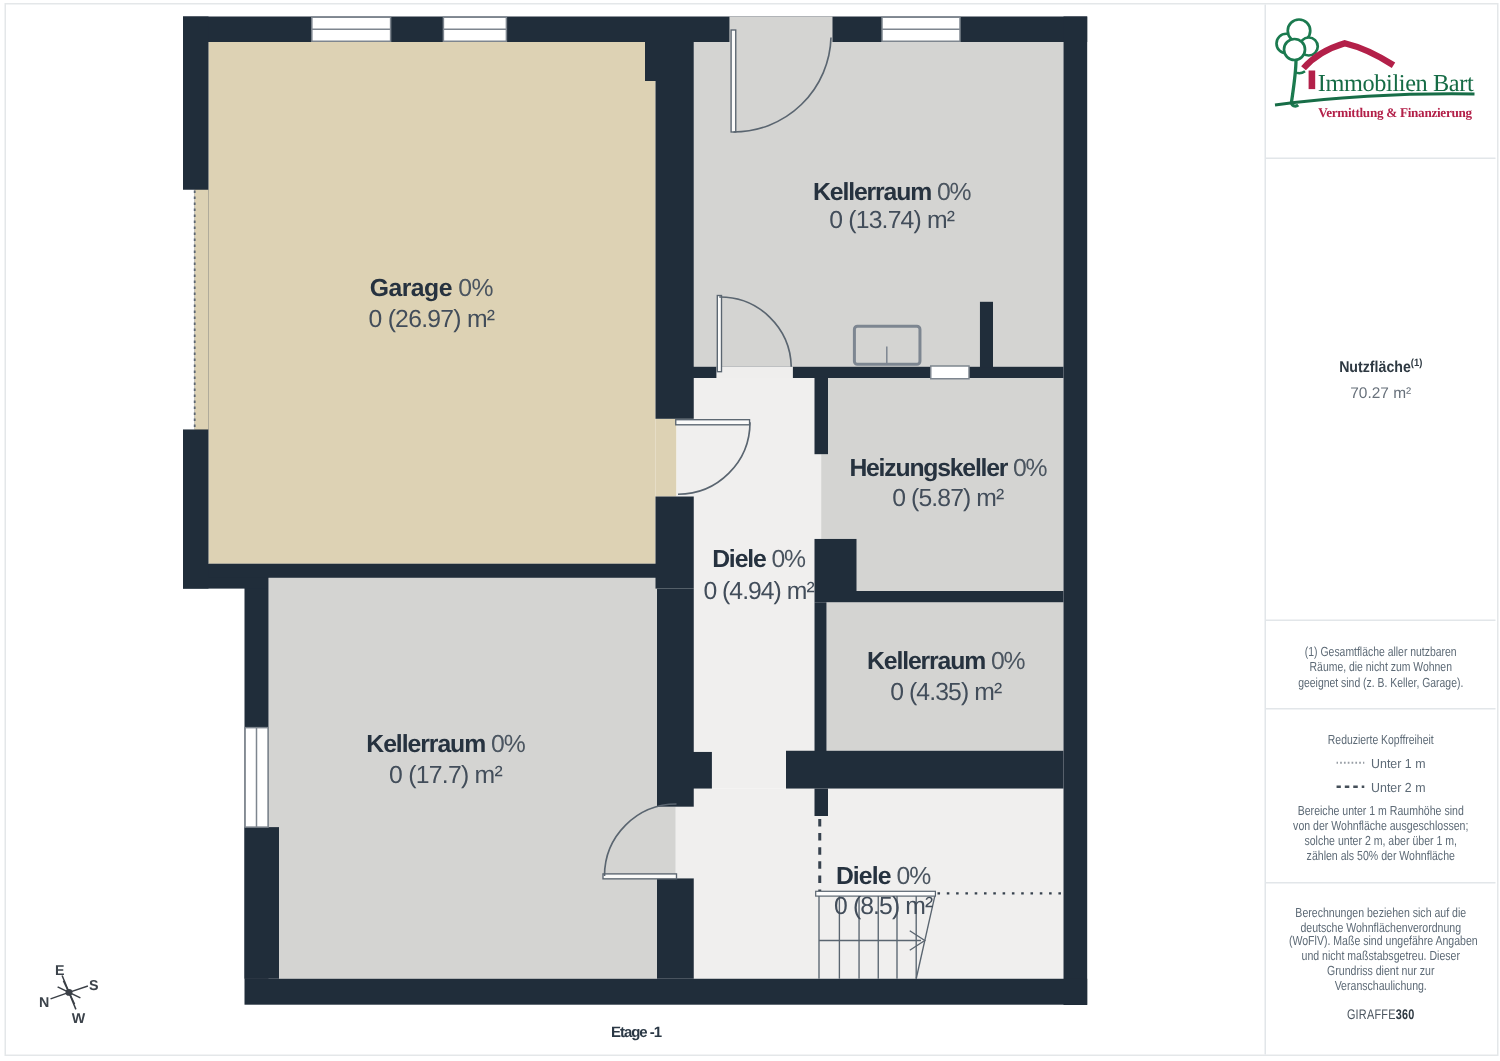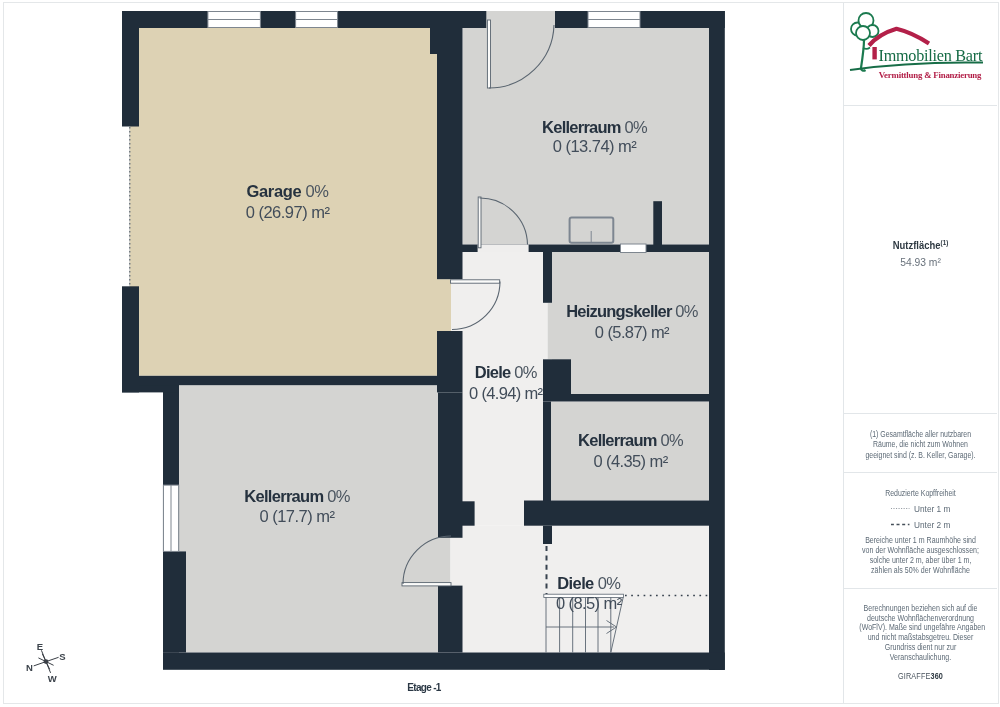--- a/index.html
+++ b/index.html
@@ -164,21 +164,21 @@
       <path d="M18,40 C20,41 23,41 25,39.5" stroke-width="1.6"></path>
     </g>
     <path d="M24,37.5 Q34,26 51.5,20.8 Q67,24.5 84,35.5" fill="none" stroke="#b32049" stroke-width="4.2"></path>
     <rect x="27.4" y="39" width="4.4" height="12.4" fill="#b32049"></rect>
     <text x="33.5" y="52.8" font-family="Liberation Serif, serif" font-size="16.2" letter-spacing="-0.25" fill="#156b45">Immobilien Bart</text>
     <path d="M5,62 C40,57 90,53.8 138,54.6" fill="none" stroke="#176d47" stroke-width="2"></path>
     <text x="85" y="70.3" text-anchor="middle" font-family="Liberation Serif, serif" font-weight="bold" font-size="8.8" letter-spacing="-0.2" fill="#b32049">Vermittlung &amp; Finanzierung</text>
   </svg>
 
   <div class="sb" style="top:239px;font-size:10.5px;color:#2e3942;font-weight:bold;transform:scaleX(0.9);">Nutzfläche<span style="font-size:7px;font-weight:bold;vertical-align:4px;">(1)</span></div>
-  <div class="sb" style="top:256.5px;font-size:10.3px;color:#68717b;">54.93 m²</div>
+  <div class="sb" style="top:256.5px;font-size:10.3px;color:#68717b;">70.27 m²</div>
 
   <div class="sb" style="top:429px;font-size:8.8px;line-height:10.3px;transform:scaleX(0.79);">(1) Gesamtfläche aller nutzbaren<br>Räume, die nicht zum Wohnen<br>geeignet sind (z. B. Keller, Garage).</div>
 
   <div class="sb" style="top:488px;font-size:8.8px;transform:scaleX(0.79);">Reduzierte Kopffreiheit</div>
   <div class="sb" style="top:503.5px;font-size:8.8px;transform:scaleX(0.94);"><svg width="20" height="5" style="vertical-align:1px">
         <line x1="0" y1="2.5" x2="20" y2="2.5" stroke="#979da4" stroke-width="1.2" stroke-dasharray="1.2,1.5"></line>
       </svg>&nbsp;&nbsp;Unter 1 m</div>
   <div class="sb" style="top:519.5px;font-size:8.8px;transform:scaleX(0.94);"><svg width="20" height="5" style="vertical-align:1px">
         <line x1="0" y1="2.5" x2="20" y2="2.5" stroke="#454f59" stroke-width="1.7" stroke-dasharray="3.2,2.8"></line>
       </svg>&nbsp;&nbsp;Unter 2 m</div>

